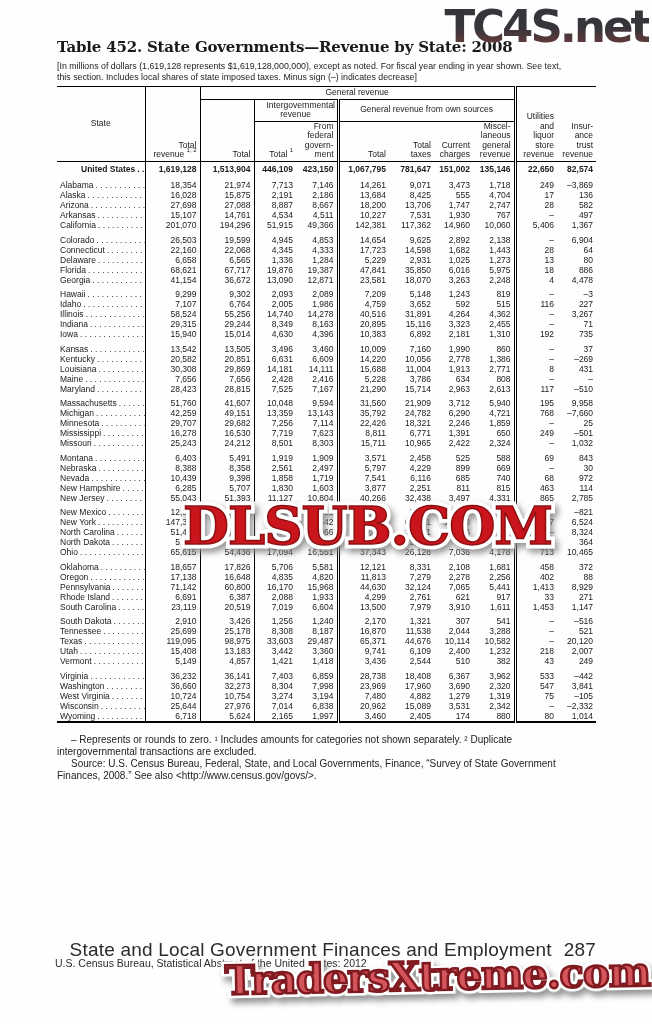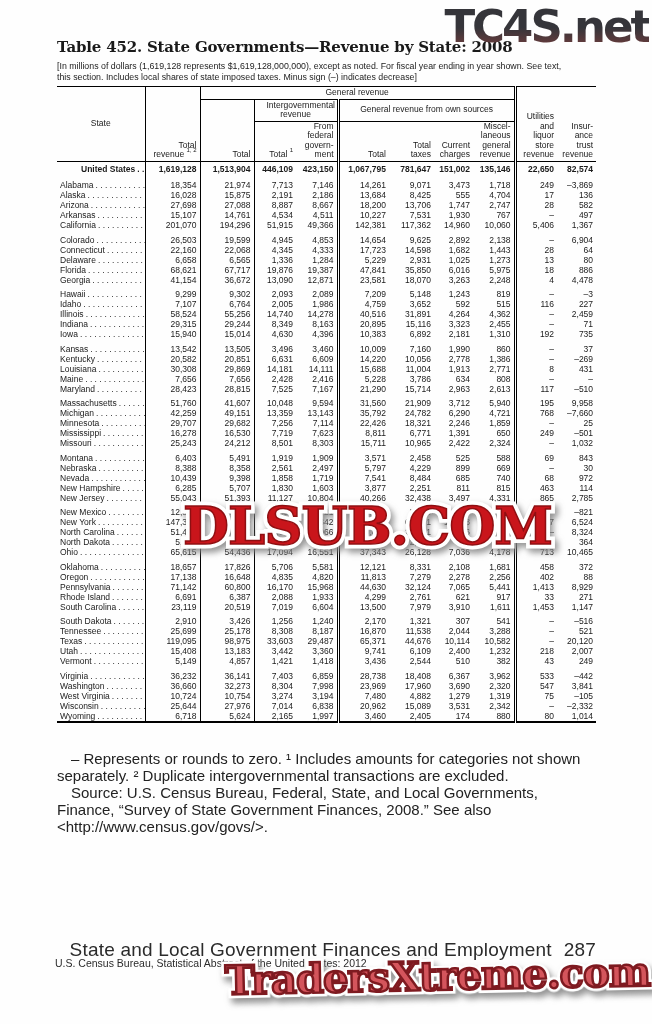--- a/index.html
+++ b/index.html
@@ -28,21 +28,21 @@
   .tbl tbody td:nth-child(2),.tbl tbody td:nth-child(3),.tbl tbody td:nth-child(4){border-left:1px solid #000;}
   .tbl tbody td:nth-child(6),.tbl tbody td:nth-child(10){border-left:3px double #000;}
   .tbl tr.sp td{height:4.5px;line-height:4.5px;font-size:1px;}
   .tbl tr.us-row td{font-weight:bold;height:14px;line-height:14px;}
   .tbl tr.us-row td:first-child{padding-left:24px;}
   .stflex{display:flex;align-items:flex-end;overflow:hidden;}
   .sn{white-space:nowrap;}
   .ld{flex:1;white-space:nowrap;overflow:hidden;margin-left:2px;}
   .ld::after{content:". . . . . . . . . . . . . . . . . . . . . . . .";}
   
-  .fnotes{position:absolute;left:57px;top:734px;width:536px;font-size:15px;line-height:17px;color:#222;margin-top:16px;}
+  .fnotes{position:absolute;left:57px;top:734px;width:536px;font-size:10px;line-height:12px;color:#222;}
   .fnotes p{margin:0;text-indent:14px;}
   
   .footer-head{position:absolute;top:939px;right:56px;font-size:19px;color:#2b2b2b;
                letter-spacing:0.2px;white-space:nowrap;}
   .footer-head .page-num{margin-left:12px;}
   .census{position:absolute;top:957px;left:55px;font-size:10.5px;color:#2b2b2b;white-space:nowrap;}
   
   .wm-top{position:absolute;top:0px;right:3px;font-family:"DejaVu Sans",sans-serif;
           font-weight:800;font-size:45px;letter-spacing:-3px;
           background:linear-gradient(#35353a 52%,#6e3c3c 90%);
@@ -405,21 +405,21 @@
         </td>
         <td>58,524</td>
         <td>55,256</td>
         <td>14,740</td>
         <td>14,278</td>
         <td>40,516</td>
         <td>31,891</td>
         <td>4,264</td>
         <td>4,362</td>
         <td>–</td>
-        <td>2,459</td>
+        <td>3,267</td>
       </tr>
       <tr>
         <td>
           <span class="stflex">
             <span class="sn">Indiana</span>
             <span class="ld"></span>
           </span>
         </td>
         <td>29,315</td>
         <td>29,244</td>
@@ -710,21 +710,21 @@
           <span class="stflex">
             <span class="sn">Nevada</span>
             <span class="ld"></span>
           </span>
         </td>
         <td>10,439</td>
         <td>9,398</td>
         <td>1,858</td>
         <td>1,719</td>
         <td>7,541</td>
-        <td>8,484</td>
+        <td>6,116</td>
         <td>685</td>
         <td>740</td>
         <td>68</td>
         <td>972</td>
       </tr>
       <tr>
         <td>
           <span class="stflex">
             <span class="sn">New Hampshire</span>
             <span class="ld"></span>

